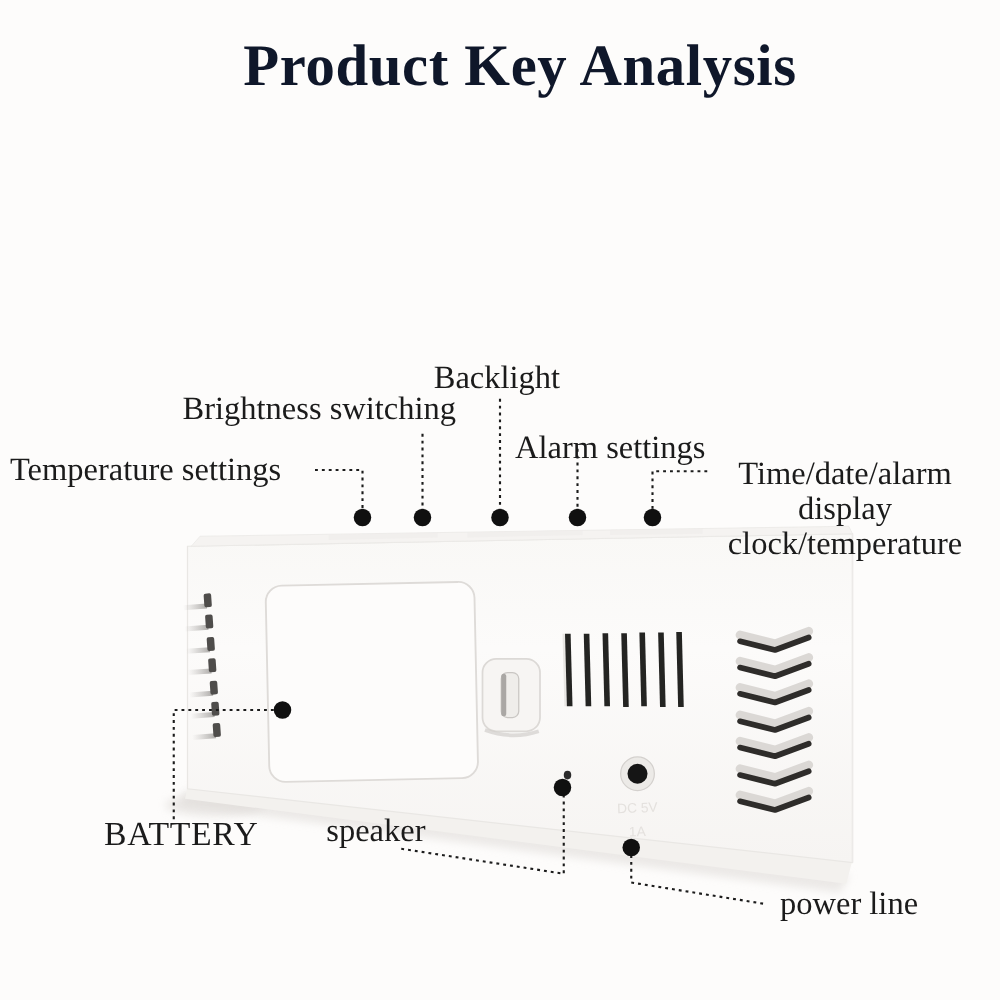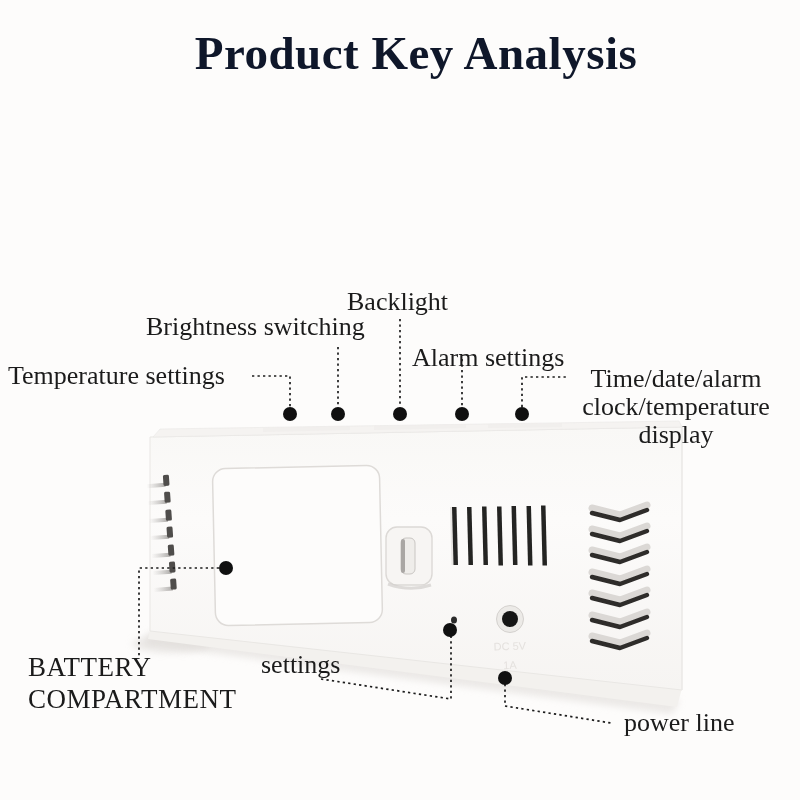--- a/index.html
+++ b/index.html
@@ -16,21 +16,21 @@
   .page-title{
     position:absolute;left:16px;top:26px;width:800px;text-align:center;
     font-size:47px;font-weight:bold;letter-spacing:.5px;color:#0f172a;
   }
   .callout{position:absolute;font-size:26px;white-space:nowrap;color:var(--text);}
   #lbl-temperature{left:8px;top:361px;}
   #lbl-brightness{left:146px;top:312px;}
   #lbl-backlight{left:347px;top:287px;}
   #lbl-alarm{left:412px;top:343px;}
   #lbl-display{left:562px;top:342px;width:228px;text-align:center;line-height:28px;white-space:normal;margin-top:23px;}
-  #lbl-battery{left:28px;top:651px;width:234px;text-align:left;line-height:32px;font-size:27px;letter-spacing:.5px;white-space:normal;}
+  #lbl-battery{left:28px;top:651px;width:234px;text-align:center;line-height:32px;font-size:27px;letter-spacing:.5px;white-space:normal;}
   #lbl-speaker{left:261px;top:650px;}
   #lbl-power{left:612px;top:708px;margin-left:12px;}
   .line{display:block;}
   svg{position:absolute;left:0;top:0;}
   .leader{stroke:var(--leader);stroke-width:1.7;stroke-dasharray:2.3 3.2;fill:none;stroke-linecap:butt;}
   .marker-dot{fill:var(--dot);}
   .body-face{fill:url(#bodyGrad);stroke:#e9e7e4;stroke-width:1;}
   .top-sliver{fill:#f5f3f1;stroke:#eae8e5;stroke-width:.6;}
   .bottom-lip{fill:#f3f1ee;}
   .soft-shadow{fill:#ddd9d6;opacity:.55;}
@@ -181,25 +181,24 @@
     </g>
   </svg>
 
   <div class="callout" id="lbl-temperature">Temperature settings</div>
   <div class="callout" id="lbl-brightness">Brightness switching</div>
   <div class="callout" id="lbl-backlight">Backlight</div>
   <div class="callout" id="lbl-alarm">Alarm settings</div>
 
   <div class="callout" id="lbl-display">
     <span class="line">Time/date/alarm</span>
+    <span class="line">display</span>
     <span class="line">clock/temperature</span>
-    <span class="line">display</span>
   </div>
 
   <div class="callout" id="lbl-battery">
     <span class="line">BATTERY</span>
-    <span class="line">COMPARTMENT</span>
   </div>
 
-  <div class="callout" id="lbl-speaker">settings</div>
+  <div class="callout" id="lbl-speaker">speaker</div>
   <div class="callout" id="lbl-power">power line</div>
 
 </div>
 
 </body></html>

